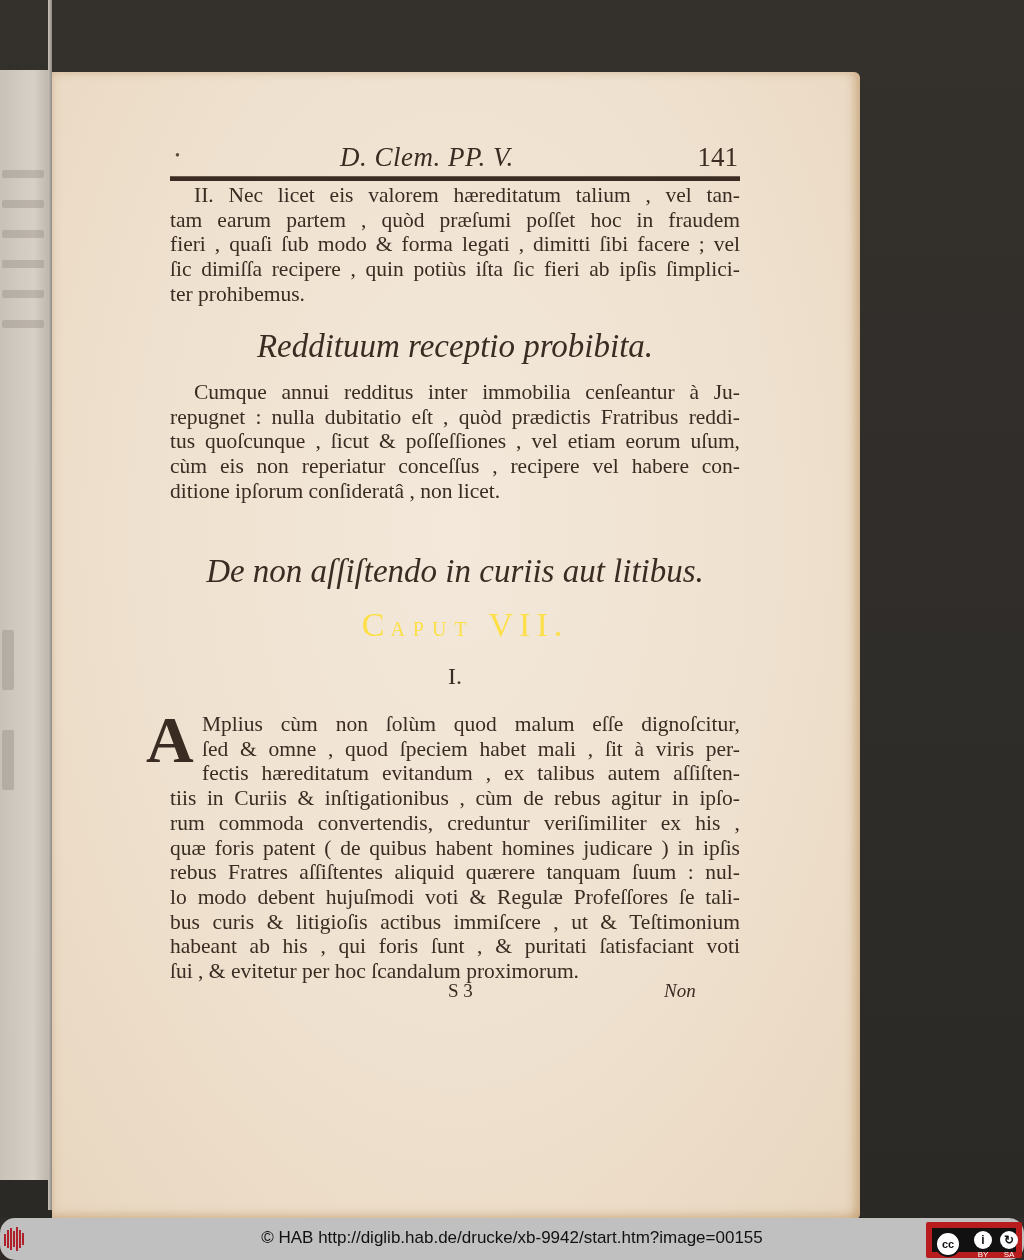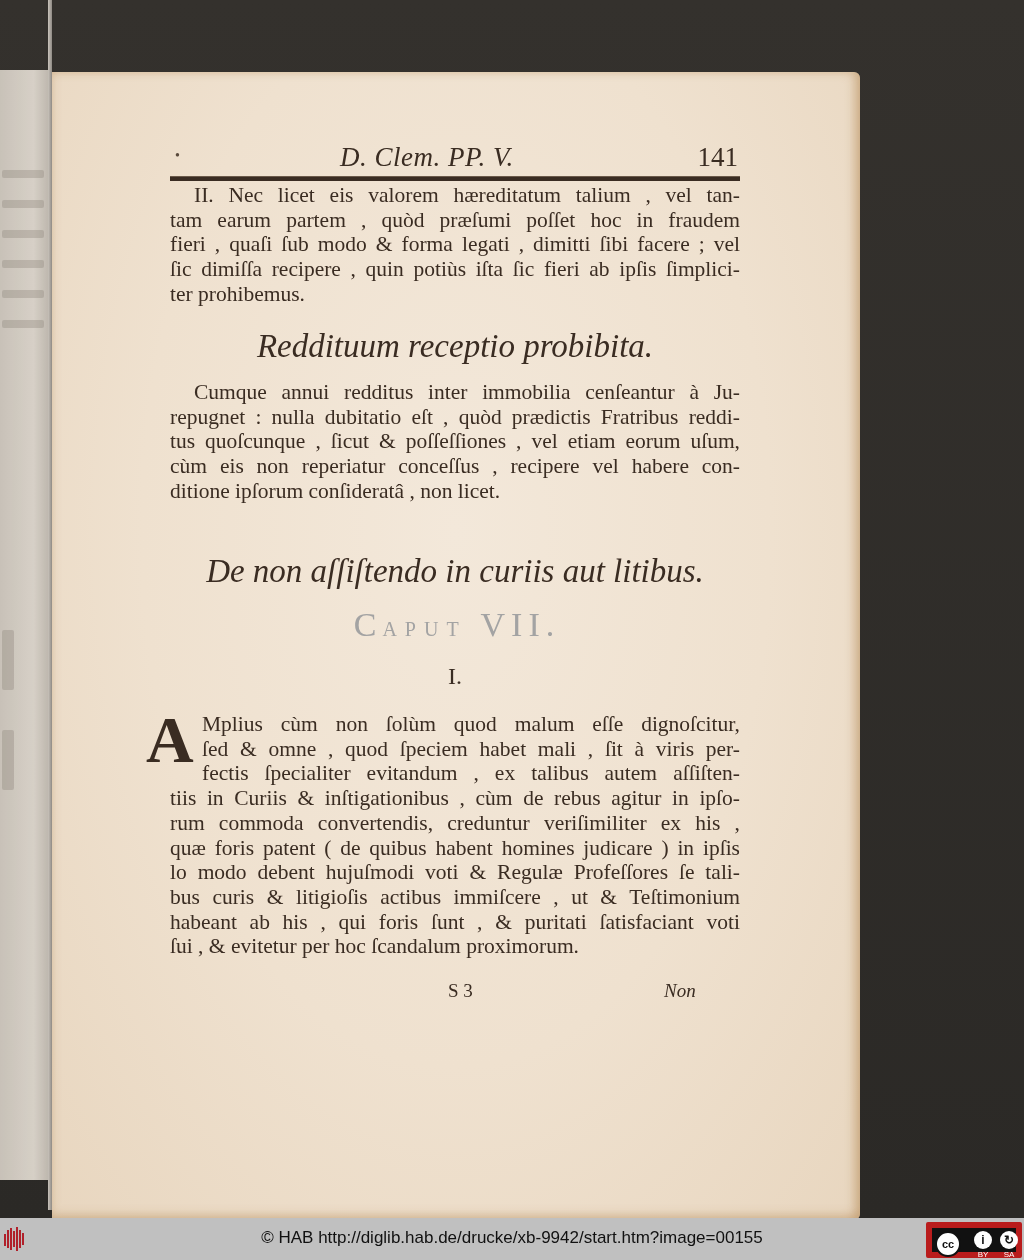--- a/index.html
+++ b/index.html
@@ -49,32 +49,33 @@
     position: absolute; left: 170px; width: 570px; font-size: 21.5px; line-height: 24.7px;
     text-align: justify; color: #3a2c22;
   }
   .line { display: block; text-align: justify; text-align-last: justify; white-space: nowrap; }
   .line.last { text-align-last: left; }
   .heading-italic {
     position: absolute; left: 170px; width: 570px; text-align: center;
     font-style: italic; font-size: 33px; color: #3a2c22;
   }
   .caput {
-    position: absolute; left: 172px; width: 570px; text-align: center;
-    font-size: 34px; letter-spacing: 6px; color: #a3a3a3;
+    position: absolute; left: 180px; width: 570px; text-align: center;
+    font-size: 34px; letter-spacing: 6px; color: #fde047;
   }
   .caput .small { font-size: 20px; letter-spacing: 8px; }
   .sec-num { position: absolute; left: 170px; width: 570px; text-align: center; font-size: 24px; color: #3a2c22; }
   .dropcap {
     position: absolute; left: 146px; top: 712px; font-size: 66px; line-height: 56px; color: #3a2c22; font-weight: bold;
   }
   .catchline { position: absolute; top: 980px; font-size: 19px; color: #3a2c22; }
   .footer-bar {
     position: absolute; left: 0; top: 1218px; width: 1024px; height: 42px;
     background: #c0c0c0;
+    border-radius: 15px;
   }
   .hab-logo { position: absolute; left: 4px; top: 8px; width: 22px; height: 26px; }
   .footer-text {
     position: absolute; left: 0; width: 1024px; top: 10px; text-align: center;
     font-family: "Liberation Sans", "DejaVu Sans", sans-serif; font-size: 17px; color: #111;
   }
   .dfg-logo {
     position: absolute; left: 834px; top: 6px; font-family: "Liberation Sans", sans-serif;
     font-weight: bold; font-size: 32px; color: #4a4a4a; letter-spacing: -1px; line-height: 32px; margin-top: 39px;
   }
@@ -143,24 +144,25 @@
 <div class="caput" style="top:606px">
   <span>C</span><span class="small">APUT</span>
   <span>VII.</span>
 </div>
 <div class="sec-num" style="top:663px">I.</div>
 
 <div class="dropcap">A</div>
 <div class="para" style="top:712px">
   <span class="line" style="padding-left:32px">Mplius cùm non ſolùm quod malum eſſe dignoſcitur,</span>
   <span class="line" style="padding-left:32px">ſed &amp; omne , quod ſpeciem habet mali , ſit à viris per-</span>
-  <span class="line" style="padding-left:32px">fectis ſpecialiter evitandum , ex talibus autem aſſiſten-</span>
+  <span class="line" style="padding-left:32px">fectis hæreditatum evitandum , ex talibus autem aſſiſten-</span>
   <span class="line">tiis in Curiis &amp; inſtigationibus , cùm de rebus agitur in ipſo-</span>
   <span class="line">rum commoda convertendis, creduntur veriſimiliter ex his ,</span>
   <span class="line">quæ foris patent ( de quibus habent homines judicare ) in ipſis</span>
+  <span class="line">rebus Fratres aſſiſtentes aliquid quærere tanquam ſuum : nul-</span>
   <span class="line">lo modo debent hujuſmodi voti &amp; Regulæ Profeſſores ſe tali-</span>
   <span class="line">bus curis &amp; litigioſis actibus immiſcere , ut &amp; Teſtimonium</span>
   <span class="line">habeant ab his , qui foris ſunt , &amp; puritati ſatisfaciant voti</span>
   <span class="line last">ſui , &amp; evitetur per hoc ſcandalum proximorum.</span>
 </div>
 
 <div class="catchline" style="left:448px">S  3</div>
 <div class="catchline" style="left:664px;font-style:italic">Non</div>
 
 <div class="footer-bar">

